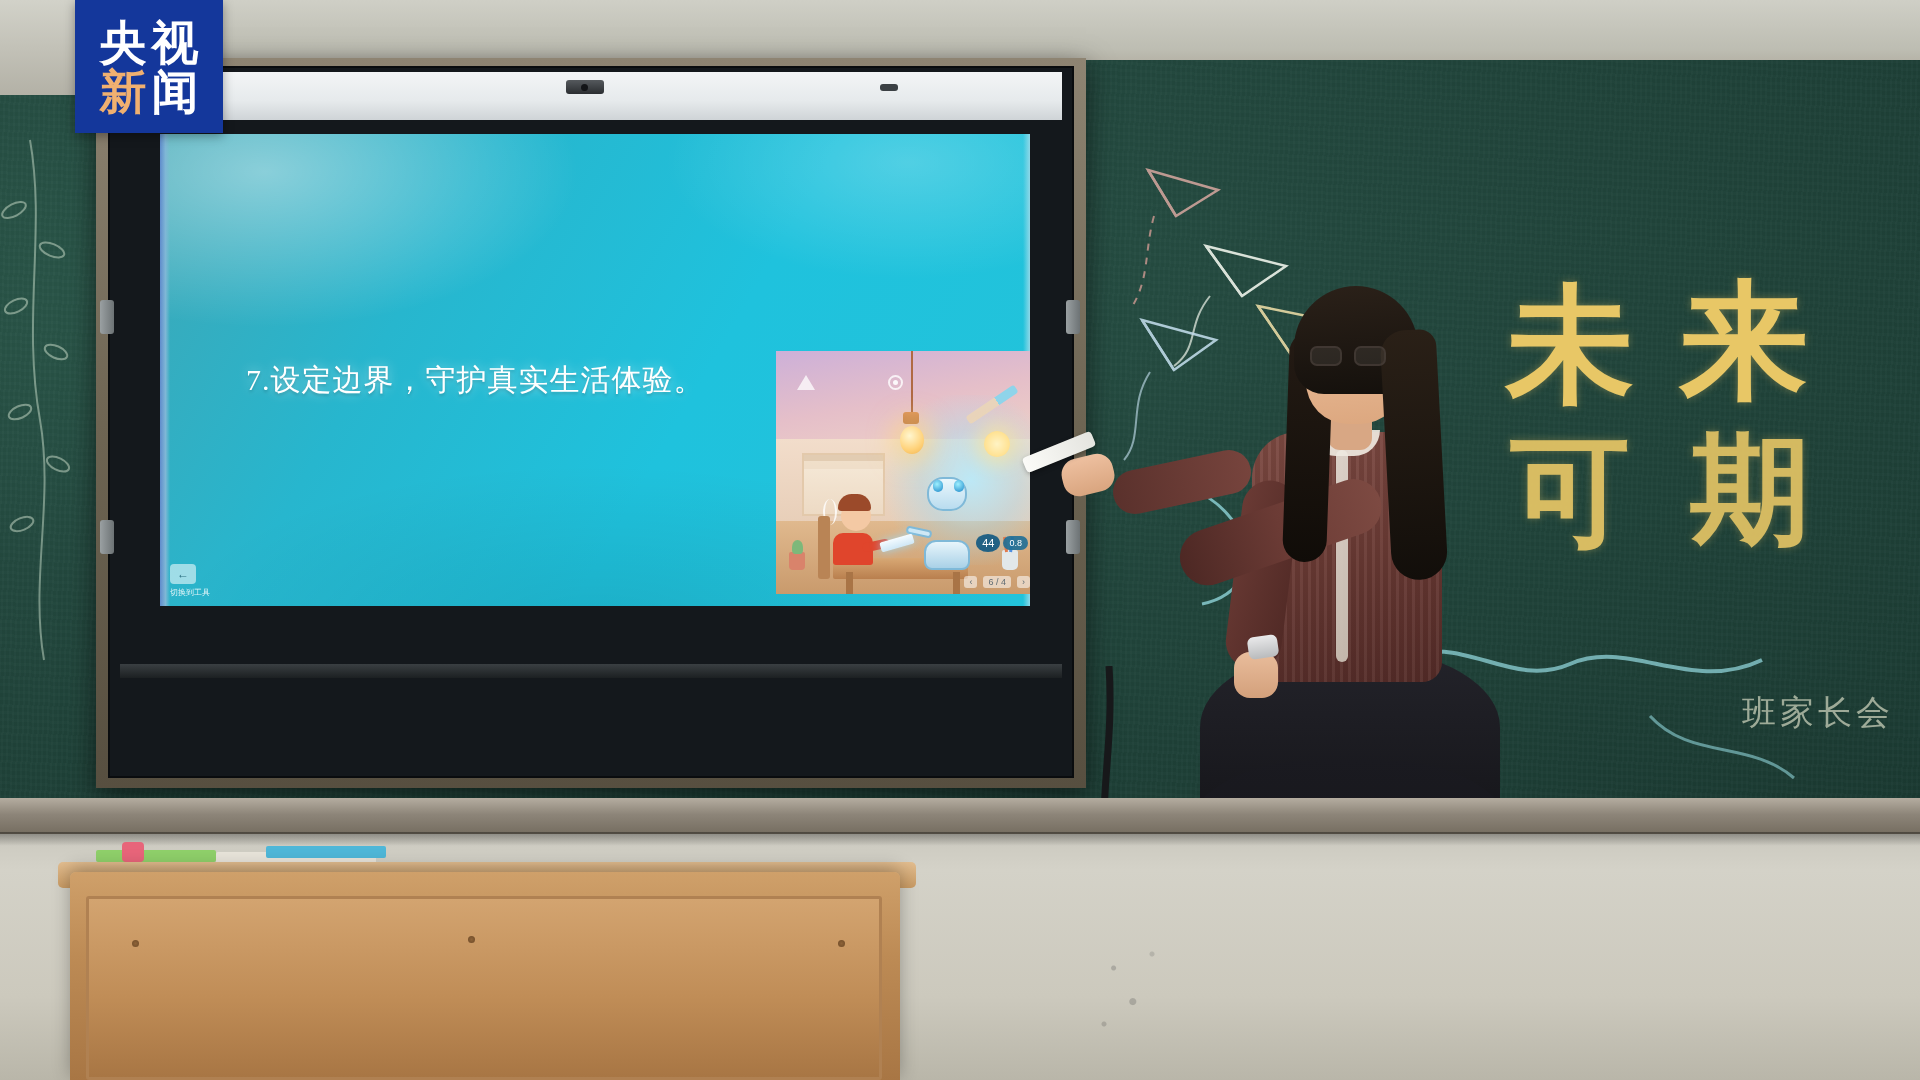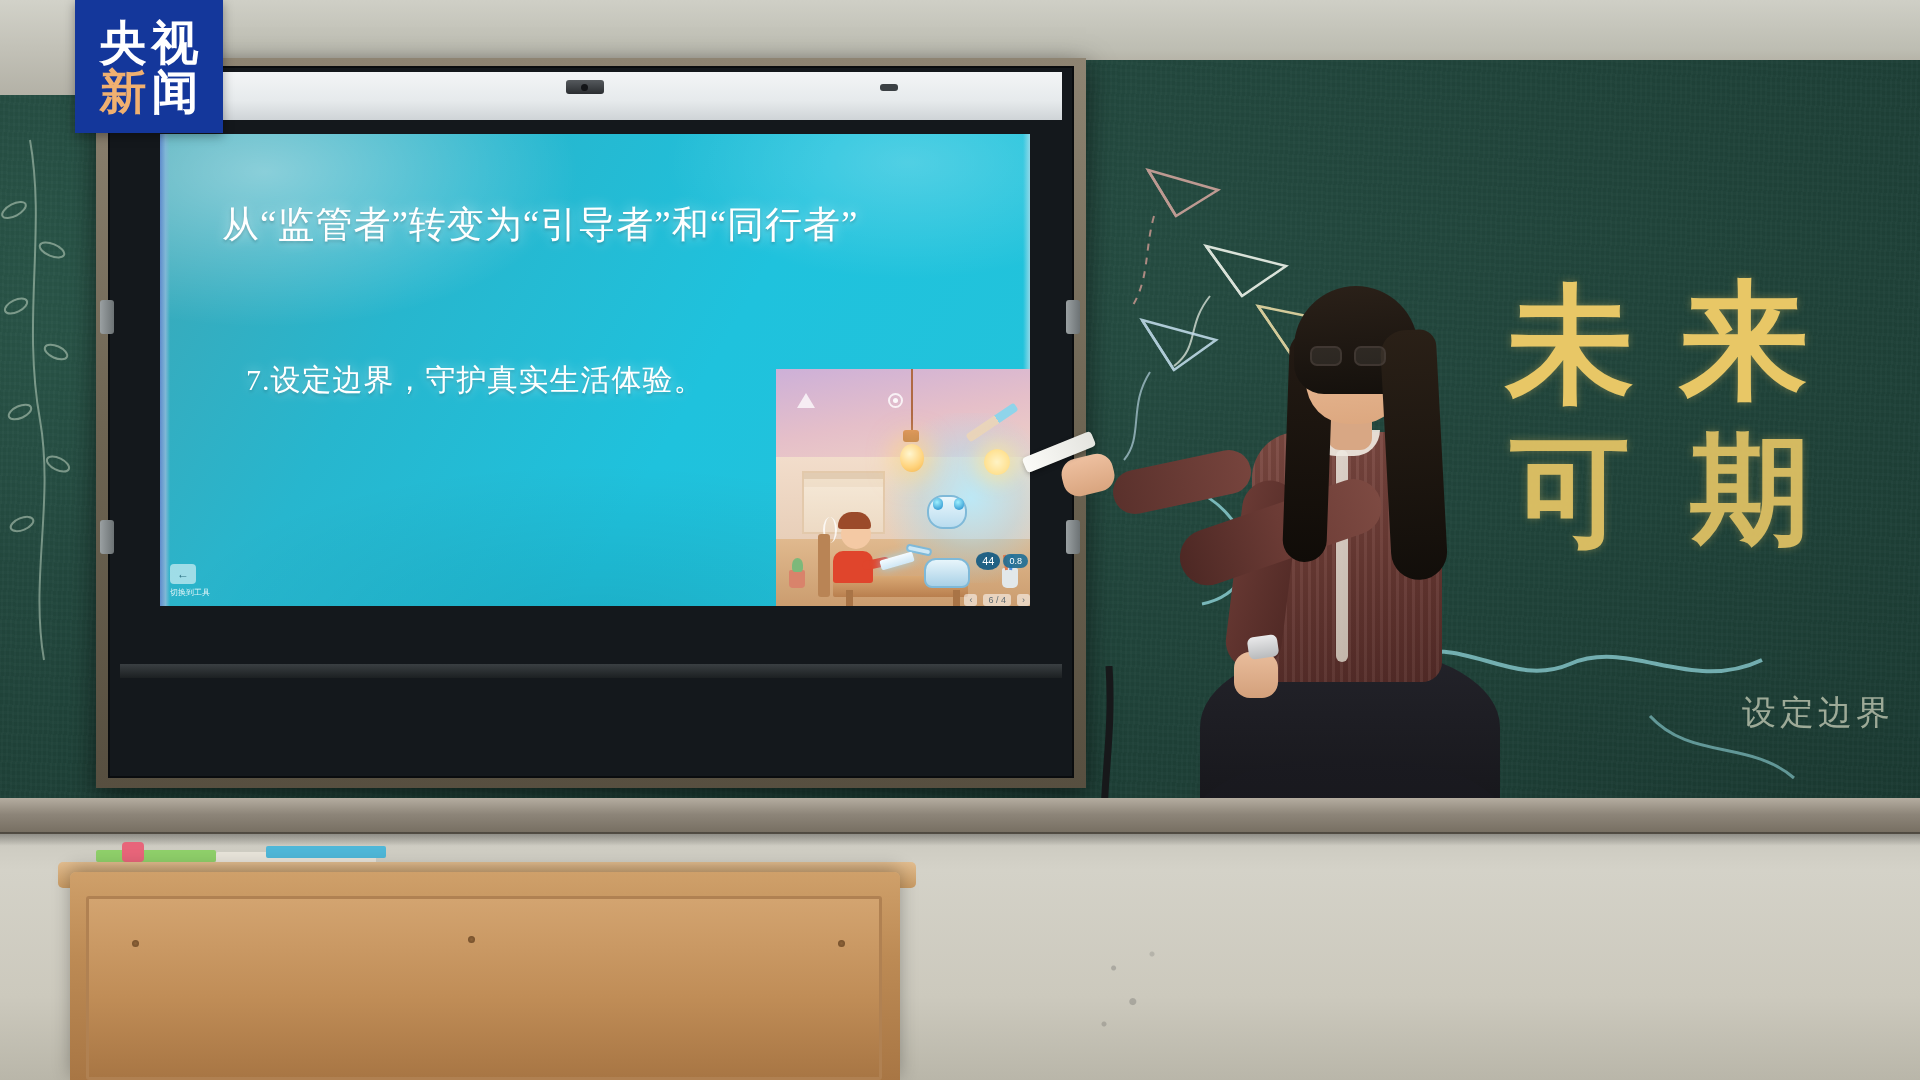--- a/index.html
+++ b/index.html
@@ -83,21 +83,21 @@
                  font-family:"Liberation Serif","DejaVu Serif",serif; }
   .slide-title div { white-space:nowrap; }
 
   .slide-bullets { position:absolute; left:86px; top:212px; width:560px;
                    color:#ffffff; font-size:30px; line-height:2.25; letter-spacing:1px;
                    text-shadow:0 0 12px rgba(255,255,255,.5), 0 2px 3px rgba(0,60,70,.28);
                    font-family:"Liberation Serif","DejaVu Serif",serif; }
   .slide-bullets div { white-space:nowrap; }
 
   
-  .slide-img { position:absolute; left:616px; top:235px; width:260px; height:243px;
+  .slide-img { position:absolute; left:616px; top:217px; width:260px; height:243px;
                overflow:hidden;
                background:linear-gradient(160deg,#d7b7d8 0%,#f0cfc4 30%,#e9d8c2 58%,#f3ded0 100%); }
   .si-sky { position:absolute; left:0; top:0; width:100%; height:46%;
             background:linear-gradient(170deg,#cdb0d8 0%,#e5bfc9 45%,#f2d7c6 100%); }
   .si-glow { position:absolute; left:40%; top:18%; width:70%; height:70%;
              background:radial-gradient(circle,rgba(180,235,255,.85) 0%,rgba(150,220,255,.35) 40%,rgba(255,255,255,0) 72%); }
   .si-wall { position:absolute; left:0; bottom:30%; width:100%; height:34%;
              background:linear-gradient(180deg,#f2ddcb,#e8cfb9); }
   .si-floor { position:absolute; left:0; bottom:0; width:100%; height:30%;
               background:linear-gradient(180deg,#e0b98e,#c99a6c); }
@@ -350,21 +350,21 @@
       </g>
       <path d="M60 212 C 38 246, 54 276, 34 300" stroke="#bdd8e6" stroke-width="2" fill="none" opacity="0.65"></path>
       <path d="M46 330 C 86 312, 130 336, 150 372 C 168 404, 150 436, 112 444" stroke="#8fd3d8" stroke-width="3" fill="none" opacity="0.8"></path>
       <path d="M150 372 C 196 350, 240 372, 252 412" stroke="#8fd3d8" stroke-width="3" fill="none" opacity="0.7"></path>
     </svg>
 
     <div class="chalk-word" style="left:1506px; top:200px; font-size:128px;">未</div>
     <div class="chalk-word" style="left:1680px; top:196px; font-size:128px;">来</div>
     <div class="chalk-word" style="left:1510px; top:352px; font-size:120px; opacity:.92;">可</div>
     <div class="chalk-word" style="left:1690px; top:350px; font-size:120px; opacity:.9;">期</div>
-    <div class="chalk-sub" style="left:1742px; top:630px; font-size:34px; letter-spacing:4px;">设定边界</div>
+    <div class="chalk-sub" style="left:1742px; top:630px; font-size:34px; letter-spacing:4px;">班家长会</div>
 
     <svg class="doodle" style="left:1390px;top:560px;width:420px;height:240px;" viewBox="0 0 420 240">
       <path d="M10 40 C 70 10, 120 70, 180 44 C 240 18, 300 74, 372 40" stroke="#8fd3d8" stroke-width="4" fill="none" opacity="0.75"></path>
       <path d="M260 96 C 300 140, 360 120, 404 158" stroke="#8fd3d8" stroke-width="3" fill="none" opacity="0.6"></path>
     </svg>
   </div>
 
   <div class="wb-frame"></div>
   <div class="wb-frame-inner"></div>
   <div class="wb-lightbar"></div>
@@ -376,21 +376,20 @@
   <div class="hinge" style="left:100px; top:520px;"></div>
   <div class="hinge" style="left:1066px; top:300px;"></div>
   <div class="hinge" style="left:1066px; top:520px;"></div>
 
   <div class="screen">
     <div class="screen-glow"></div>
     <div class="screen-edge-l"></div>
     <div class="screen-edge-r"></div>
 
     <div class="slide-title">
-      <div>从“监管者”转变为“引导者”和“同行者”</div>
     </div>
 
     <div class="slide-bullets">
       <div>7.设定边界，守护真实生活体验。</div>
     </div>
 
     <div class="slide-img">
       <div class="si-sky"></div>
       <div class="si-wall"></div>
       <div class="si-floor"></div>

